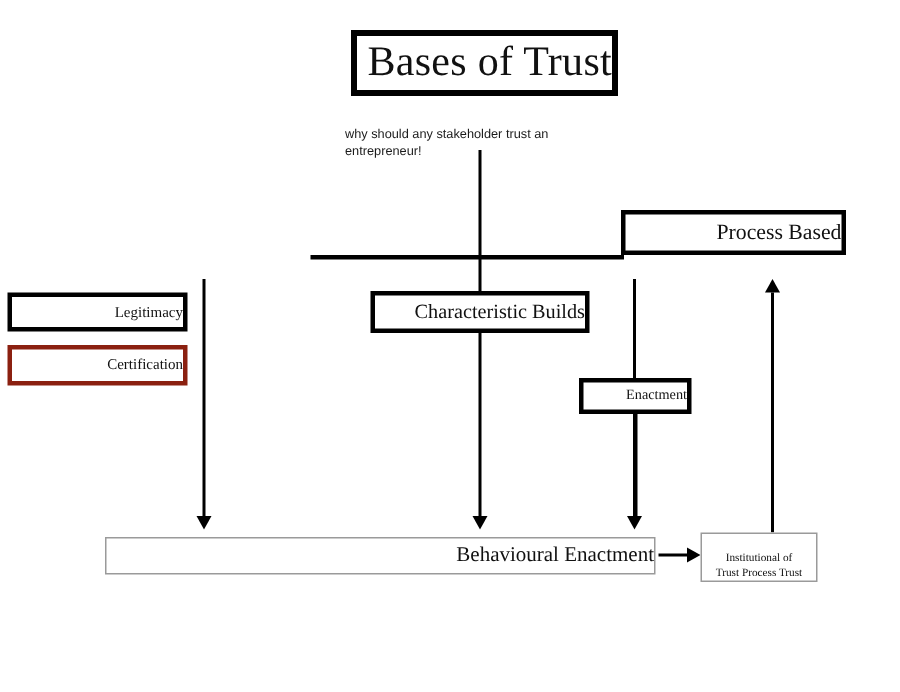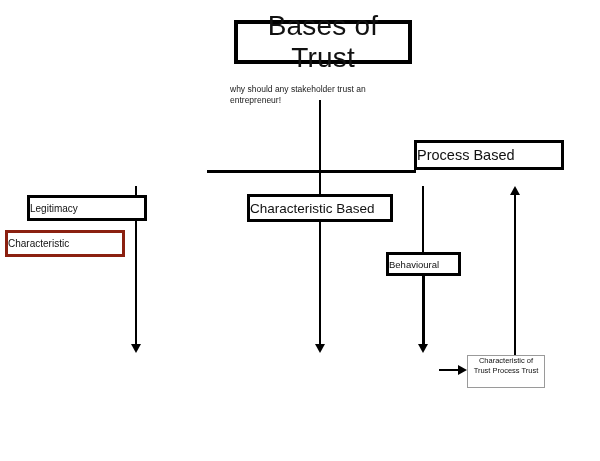--- a/index.html
+++ b/index.html
@@ -16,25 +16,26 @@
     width: 600px;
     height: 461px;
     background: #ffffff;
     overflow: hidden;
   }
   .box {
     position: absolute;
     box-sizing: border-box;
     display: flex;
     align-items: center;
-    justify-content: flex-start;
+    justify-content: flex-end;
     text-align: center;
     background: #ffffff;
     color: #111111;
     z-index: 3;
+    font-family: Liberation Serif, serif;
   }
   
   #title-box {
     left: 234px;
     top: 20px;
     width: 178px;
     height: 44px;
     border: 4px solid #000000;
     font-size: 28px;
     letter-spacing: 0.2px;
@@ -76,21 +77,20 @@
     font-size: 13.5px;
   }
   
   #legitimacy-box {
     left: 5px;
     top: 195px;
     width: 120px;
     height: 26px;
     border: 3px solid #000000;
     font-size: 10px;
-    margin-left: 22px;
   }
   #certification-box {
     left: 5px;
     top: 230px;
     width: 120px;
     height: 27px;
     border: 3px solid #8B2010;
     font-size: 10px;
   }
   #reputation-box {
@@ -187,34 +187,37 @@
   </div>
 
   <div id="subtitle">why should any stakeholder trust an entrepreneur!</div>
 
 
   <div class="box" id="process-based-box">
     <span>Process Based</span>
   </div>
 
   <div class="box" id="characteristic-based-box">
-    <span>Characteristic Based</span>
+    <span>Characteristic Builds</span>
   </div>
 
   <div class="box" id="legitimacy-box">
     <span>Legitimacy</span>
   </div>
 
   <div class="box" id="certification-box">
-    <span>Characteristic</span>
+    <span>Certification</span>
   </div>
 
   <div class="box" id="reputation-box">
-    <span>Behavioural</span>
-  </div>
-
+    <span>Enactment</span>
+  </div>
+
+  <div class="box" id="behavioural-enactment-box">
+    <span>Behavioural Enactment</span>
+  </div>
 
   <div class="box" id="demonstration-box">
-    <span>Characteristic of</span>
+    <span>Institutional of</span>
     <span>Trust Process Trust</span>
   </div>
 
 </div>
 
 </body></html>

